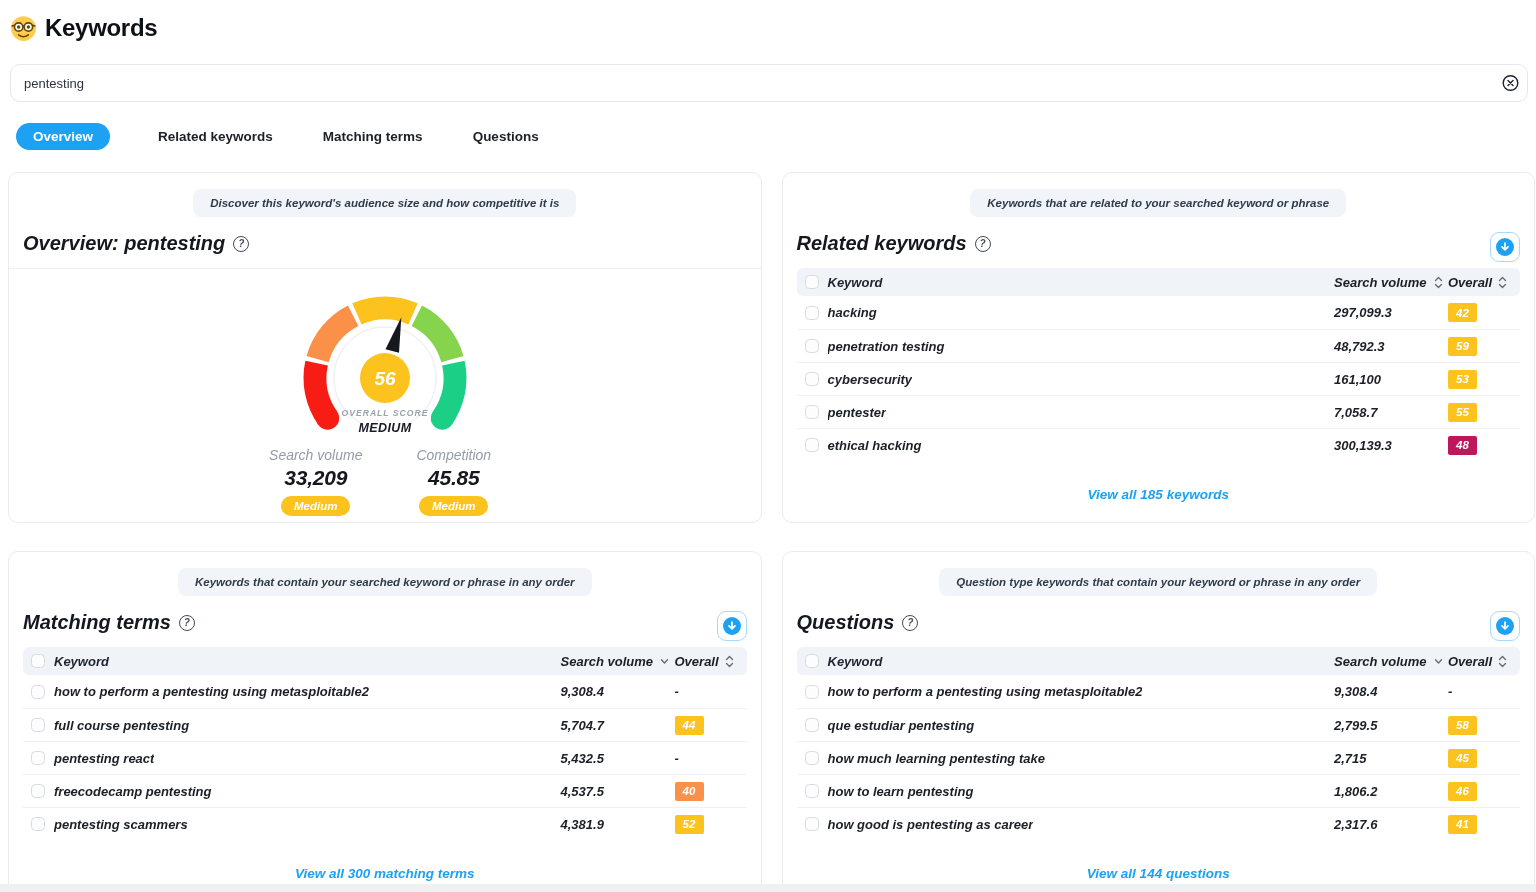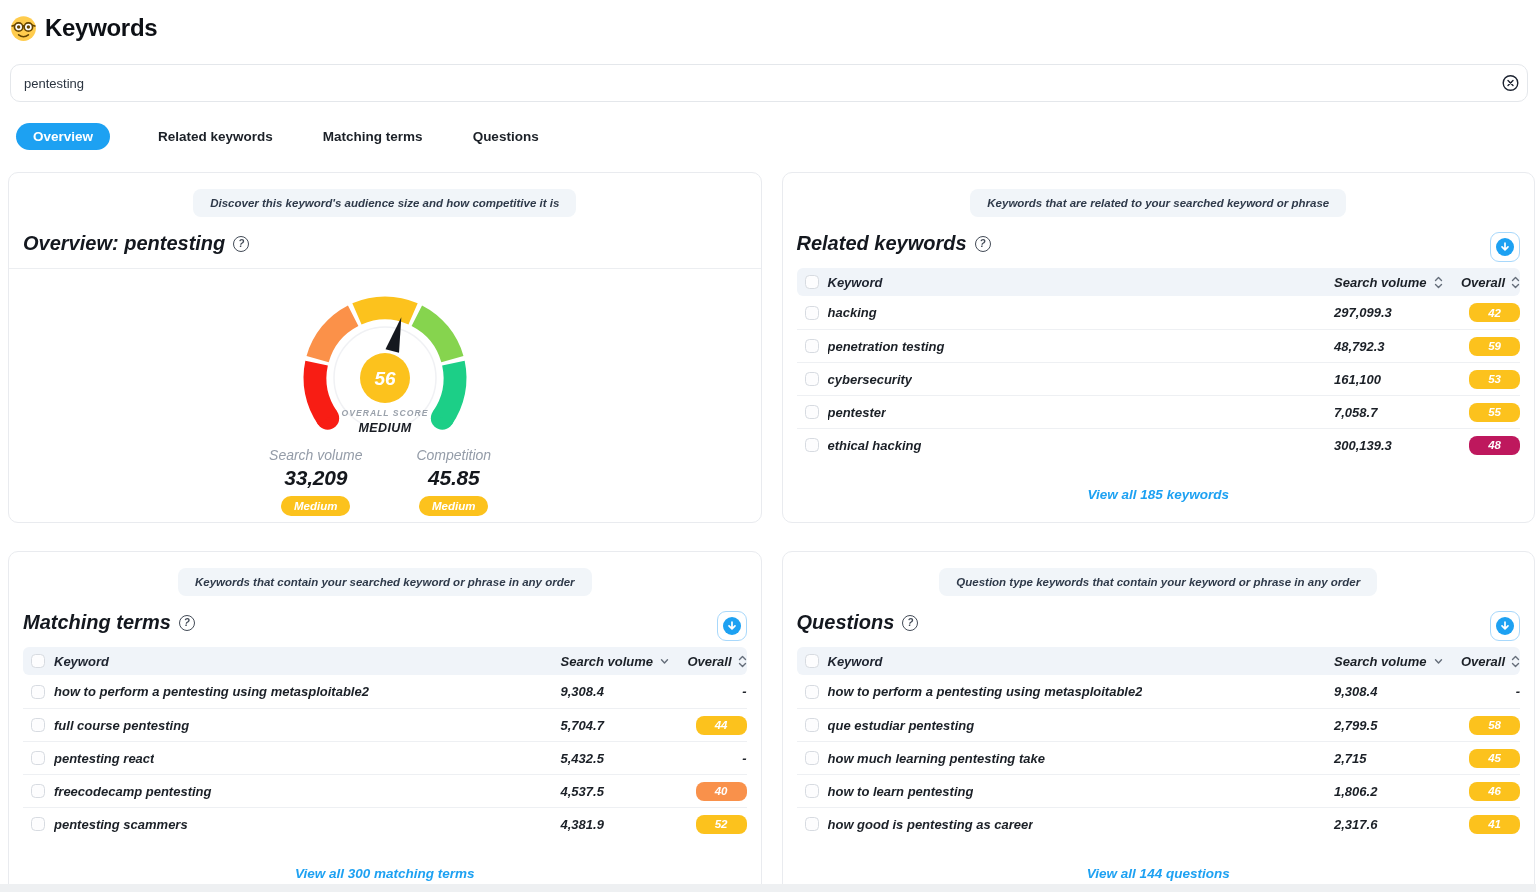--- a/index.html
+++ b/index.html
@@ -64,24 +64,24 @@
   .table { margin:0 14px; }
   .thead { display:flex; align-items:center; height:28px; background:#f0f4f9; border-radius:6px;
     padding:0 0 0 8px; font-size:13px; font-weight:700; color:#1e2430; }
   .trow { display:flex; align-items:center; height:33px; padding-left:8px; font-size:13px; }
   .trow + .trow { border-top:1px solid #eef0f3; }
   .cb { width:14px; height:14px; border:1.5px solid #d7dbe1; border-radius:4.5px; background:#fdfdfe;
     flex:0 0 auto; cursor:pointer; }
   .col-kw { flex:1; display:flex; align-items:center; gap:9px; min-width:0; }
   .col-kw .txt { font-weight:700; color:#1b2027; white-space:nowrap; overflow:hidden; text-overflow:ellipsis; }
   .col-sv { width:114px; flex:0 0 auto; display:flex; align-items:center; gap:7px; font-weight:700; color:#1b2027; }
-  .col-ov { width:72px; flex:0 0 auto; display:flex; align-items:center; gap:6px; font-weight:700; color:#1b2027;justify-content:flex-end; }
+  .col-ov { width:72px; flex:0 0 auto; display:flex; align-items:center; gap:6px; font-weight:700; color:#1b2027; }
   .sort { display:inline-flex; cursor:pointer; }
   .badge { display:inline-flex; align-items:center; justify-content:center; min-width:29px; height:19px;
-    border-radius:8px; color:#fff; font-size:11.5px; font-weight:700; padding:0 19px; }
+    border-radius:2px; color:#fff; font-size:11.5px; font-weight:700; padding:0 8px; }
   .dash { color:#20242b; font-weight:700; }
   .view-all { display:block; text-align:center; color:#1da1f2; font-size:13.5px; font-weight:700;
     text-decoration:none; margin:26px 0 20px; cursor:pointer; }
 </style>
 </head>
 <body>
 
 <div class="page">
 
   <header class="app-header">

